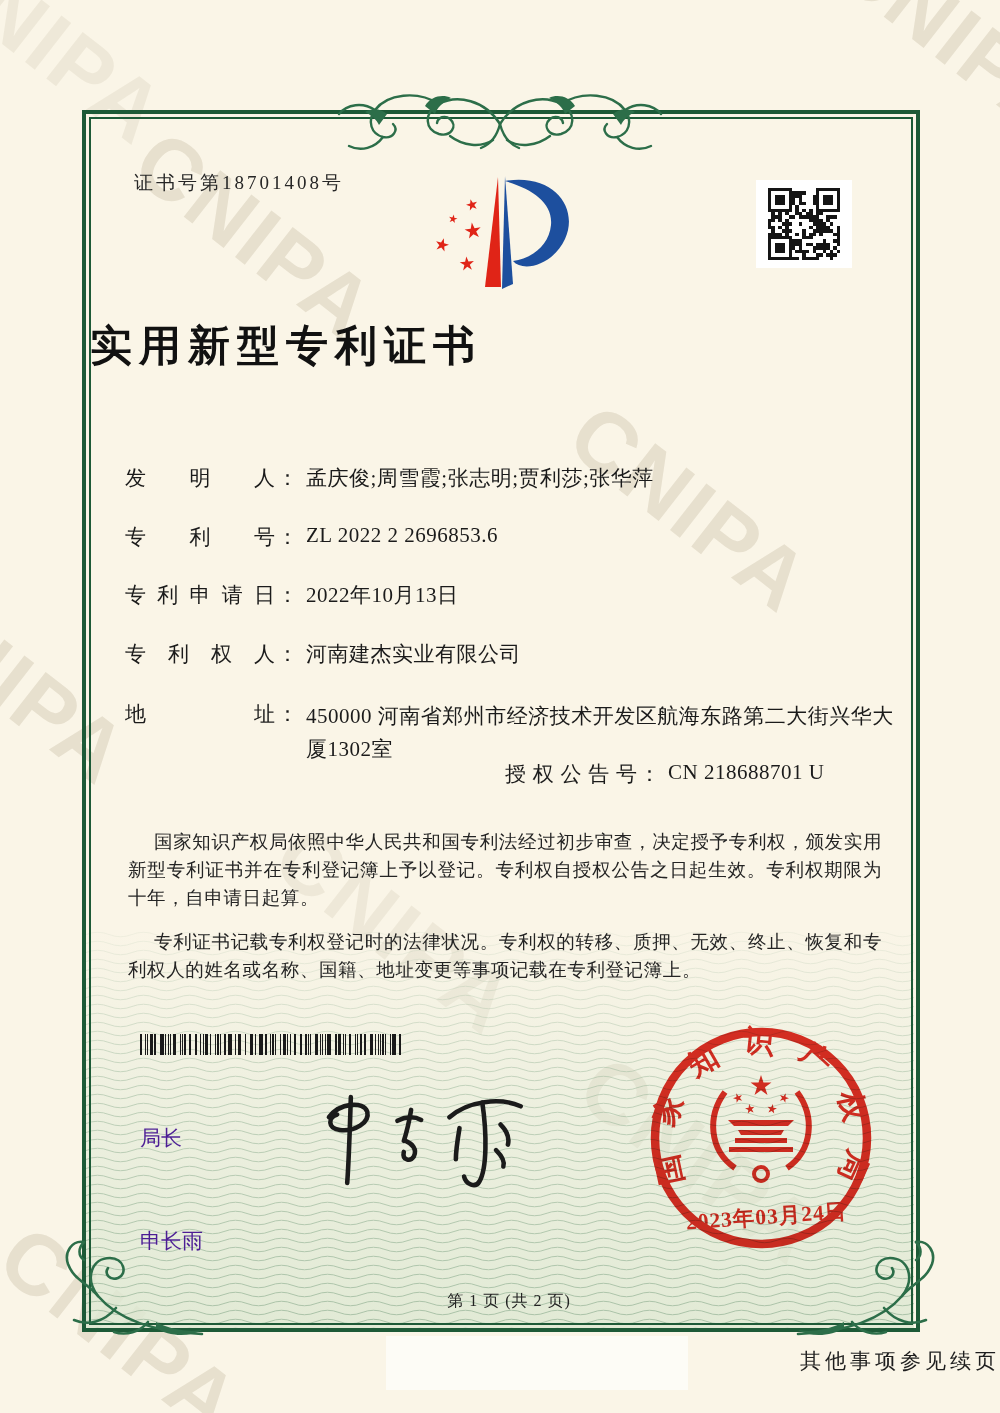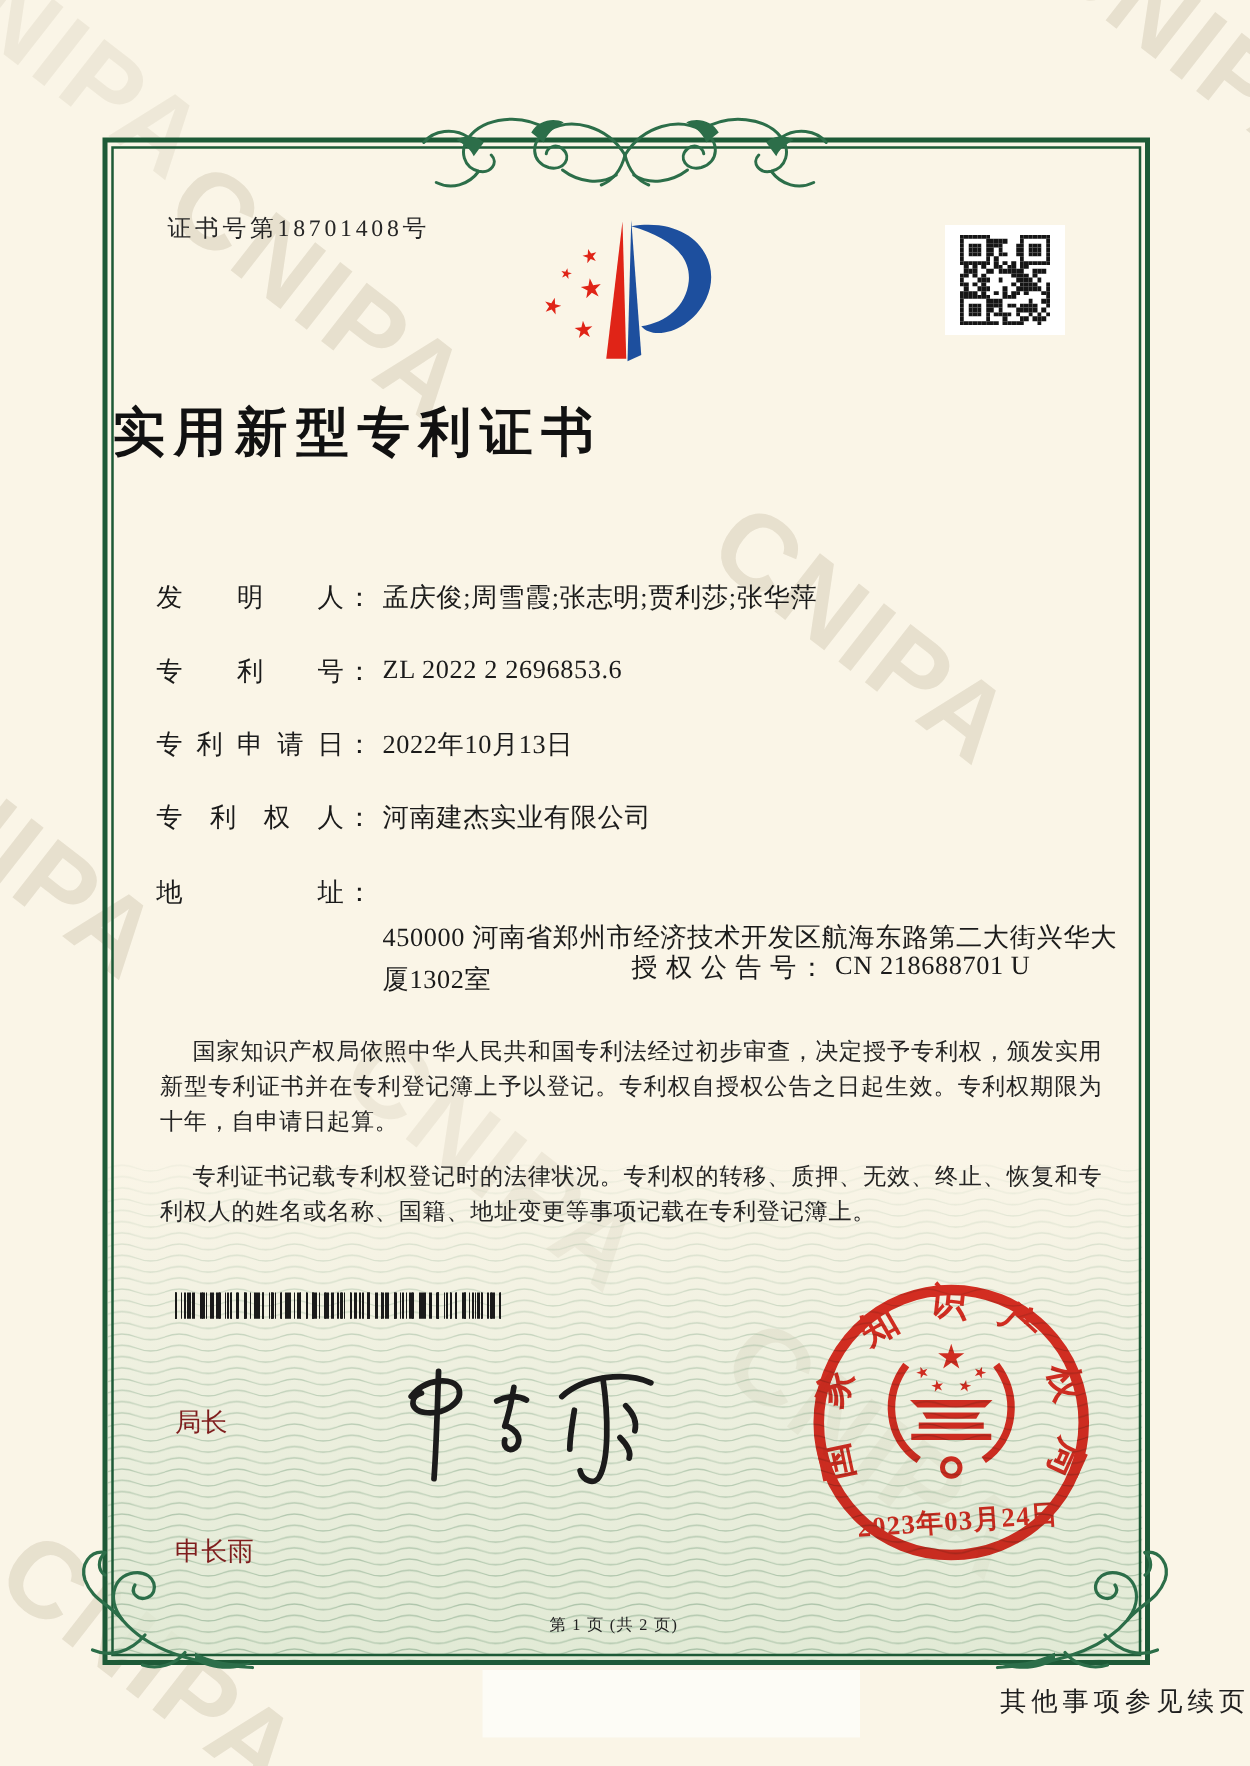--- a/index.html
+++ b/index.html
@@ -31,40 +31,40 @@
 
   .title{position:absolute;left:90px;top:318px;width:800px;text-align:left;
          font-size:42px;font-weight:700;letter-spacing:7px;color:#111;}
 
   
   .frow{position:absolute;left:125px;font-size:21px;white-space:nowrap;}
   .flabel{display:inline-block;width:150px;text-align:justify;text-align-last:justify;vertical-align:top;}
   .fcolon{display:inline-block;margin:0 2px 0 2px;vertical-align:top;}
   .fval{display:inline-block;vertical-align:top;margin-left:6px;letter-spacing:.5px;}
   .frow.addr{white-space:normal;}
-  .frow.addr .fval{width:608px;line-height:33px;margin-top:34px;}
+  .frow.addr .fval{width:608px;line-height:33px;}
   .frow.grant2 .flabel{width:132px;}
 
   
   .bodytext{position:absolute;left:128px;top:812px;width:754px;font-size:18.5px;
             line-height:28px;text-align:justify;color:#242424;}
   .bodytext p{margin:16px 0 8px 0;text-indent:26px;letter-spacing:.6px;}
 
   
   .barcode{position:absolute;left:140px;top:1034px;width:262px;height:21px;
     background-image:
       repeating-linear-gradient(90deg,#1a1a1a 0 1.5px,transparent 1.5px 7px),
       repeating-linear-gradient(90deg,#1a1a1a 0 2px,transparent 2px 11px),
       repeating-linear-gradient(90deg,#1a1a1a 0 1px,transparent 1px 5px);}
 
   .signer{position:absolute;left:140px;font-size:21px;
-          font-family:"Liberation Sans","DejaVu Sans",sans-serif;color:#7f1d1d;}
-
-  .pageinfo{position:absolute;left:72px;top:1291px;width:838px;text-align:center;
-            font-size:13px;letter-spacing:1px;color:#222;}
+          font-family:"Liberation Sans","DejaVu Sans",sans-serif;color:#4c1d95;}
+
+  .pageinfo{position:absolute;left:90px;top:1291px;width:838px;text-align:center;
+            font-size:16px;letter-spacing:1px;color:#222;}
 
   .note-patch{position:absolute;left:386px;top:1336px;width:302px;height:54px;
               background:rgba(253,252,247,.92);}
   .note{position:absolute;left:0;top:1347px;width:1000px;text-align:right;
         font-size:21px;letter-spacing:4px;color:#1e1e1e;font-family:Liberation Mono, monospace;}
 
   .seal{position:absolute;left:645px;top:1022px;width:232px;height:232px;
         mix-blend-mode:multiply;opacity:.94;}
   .sig{position:absolute;left:295px;top:1088px;width:245px;height:105px;}
   .waves{position:absolute;left:86px;top:930px;width:828px;height:398px;pointer-events:none;}

